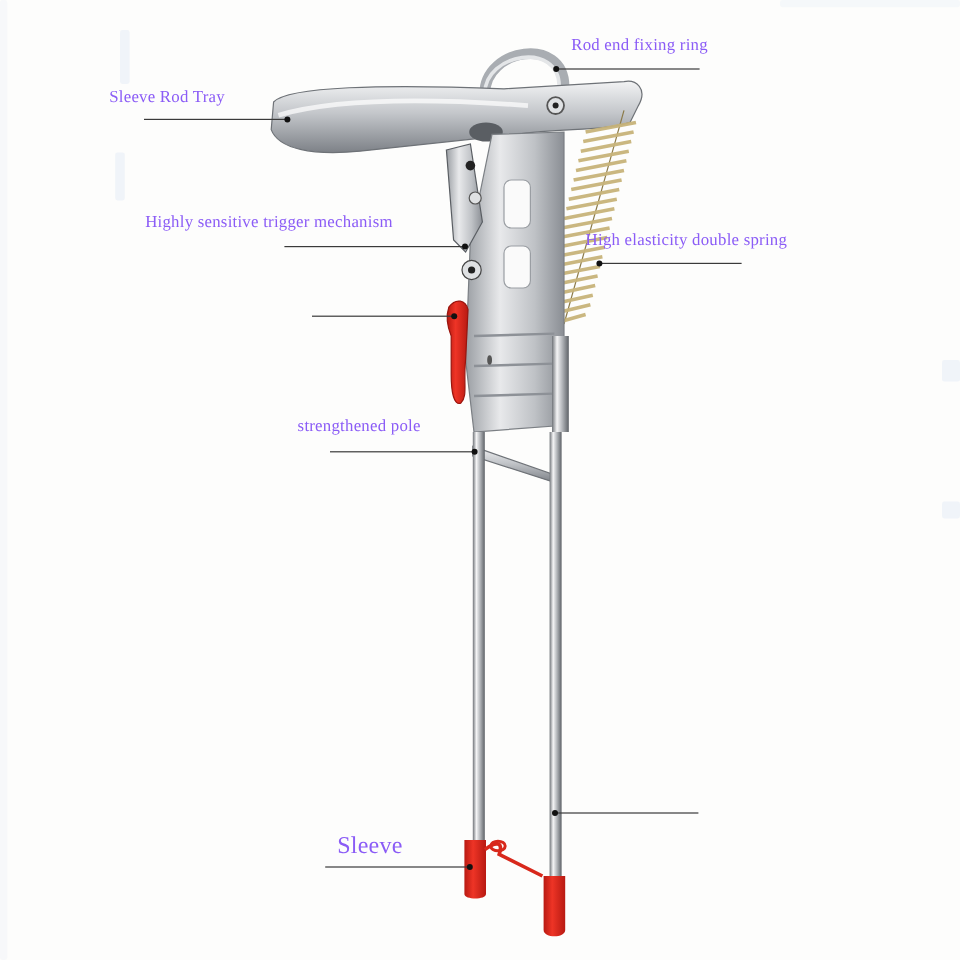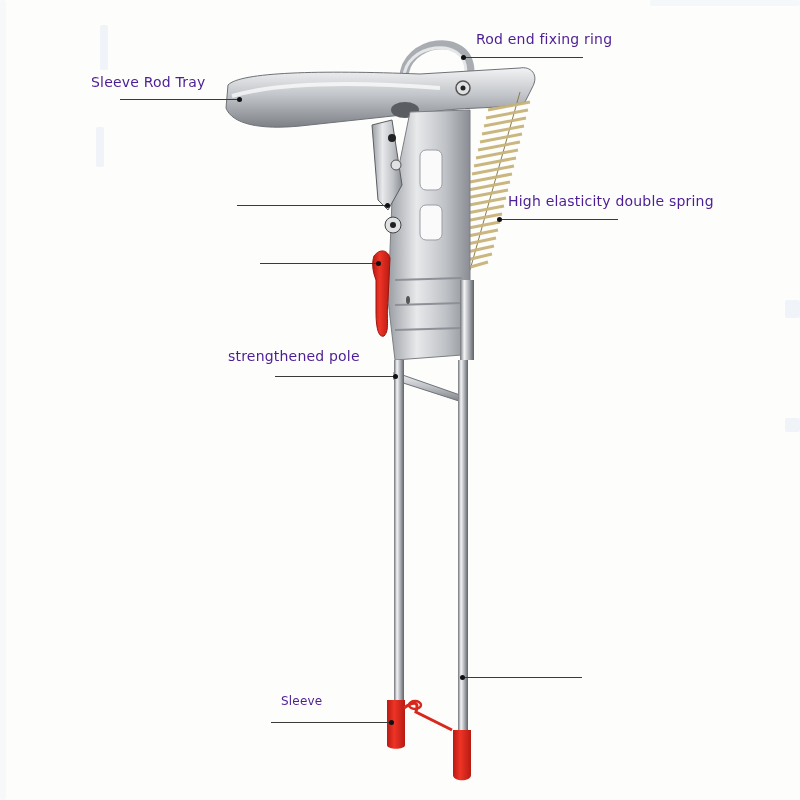--- a/index.html
+++ b/index.html
@@ -1,20 +1,20 @@
 <!DOCTYPE html>
 <html><head>
   <meta charset="utf-8">
   <style>
     html, body { margin: 0; padding: 0; }
     body { width: 800px; height: 800px; background: #fdfdfc; position: relative; overflow: hidden; font-family: "DejaVu Sans", sans-serif; }
     .canvas { position: absolute; left: 0; top: 0; width: 800px; height: 800px; }
     .wm { position: absolute; background: #e6edf5; opacity: 0.55; border-radius: 2px; }
-    .label { position: absolute; font-size: 14px; color: #4c1d95; white-space: nowrap; letter-spacing: 0.2px; }
-    .label.big { font-size: 12px; }
+    .label { position: absolute; font-size: 14px; color: #8b5cf6; white-space: nowrap; letter-spacing: 0.2px; font-family: Liberation Serif, serif; }
+    .label.big { font-size: 20px; }
     .leader { position: absolute; height: 1px; background: #3a3a3a; }
     .dot { position: absolute; width: 5px; height: 5px; border-radius: 50%; background: #111; }
     svg.product { position: absolute; left: 0; top: 0; }
   </style>
 </head>
 <body>
 
 <div class="canvas">
 
   <div class="wm" style="left:100px;top:25px;width:8px;height:45px;"></div>
@@ -113,31 +113,32 @@
   </svg>
 
   <span class="label" style="left:91px;top:74px;">Sleeve Rod Tray</span>
   <div class="leader" style="left:120px;top:99px;width:120px;"></div>
   <div class="dot" style="left:237px;top:97px;"></div>
 
   <span class="label" style="left:476px;top:31px;">Rod end fixing ring</span>
   <div class="leader" style="left:463px;top:57px;width:120px;"></div>
   <div class="dot" style="left:461px;top:55px;"></div>
 
+  <span class="label" style="left:121px;top:178px;">Highly sensitive trigger mechanism</span>
   <div class="leader" style="left:237px;top:205px;width:150px;"></div>
   <div class="dot" style="left:385px;top:203px;"></div>
 
-  <span class="label" style="left:508px;top:193px;">High elasticity double spring</span>
+  <span class="label" style="left:488px;top:193px;">High elasticity double spring</span>
   <div class="leader" style="left:500px;top:219px;width:118px;"></div>
   <div class="dot" style="left:497px;top:217px;"></div>
 
   <div class="leader" style="left:260px;top:263px;width:118px;"></div>
   <div class="dot" style="left:376px;top:261px;"></div>
 
-  <span class="label" style="left:228px;top:348px;">strengthened pole</span>
+  <span class="label" style="left:248px;top:348px;">strengthened pole</span>
   <div class="leader" style="left:275px;top:376px;width:120px;"></div>
   <div class="dot" style="left:393px;top:374px;"></div>
 
   <div class="leader" style="left:462px;top:677px;width:120px;"></div>
   <div class="dot" style="left:460px;top:675px;"></div>
 
   <span class="label big" style="left:281px;top:694px;">Sleeve</span>
   <div class="leader" style="left:271px;top:722px;width:120px;"></div>
   <div class="dot" style="left:389px;top:720px;"></div>
 

